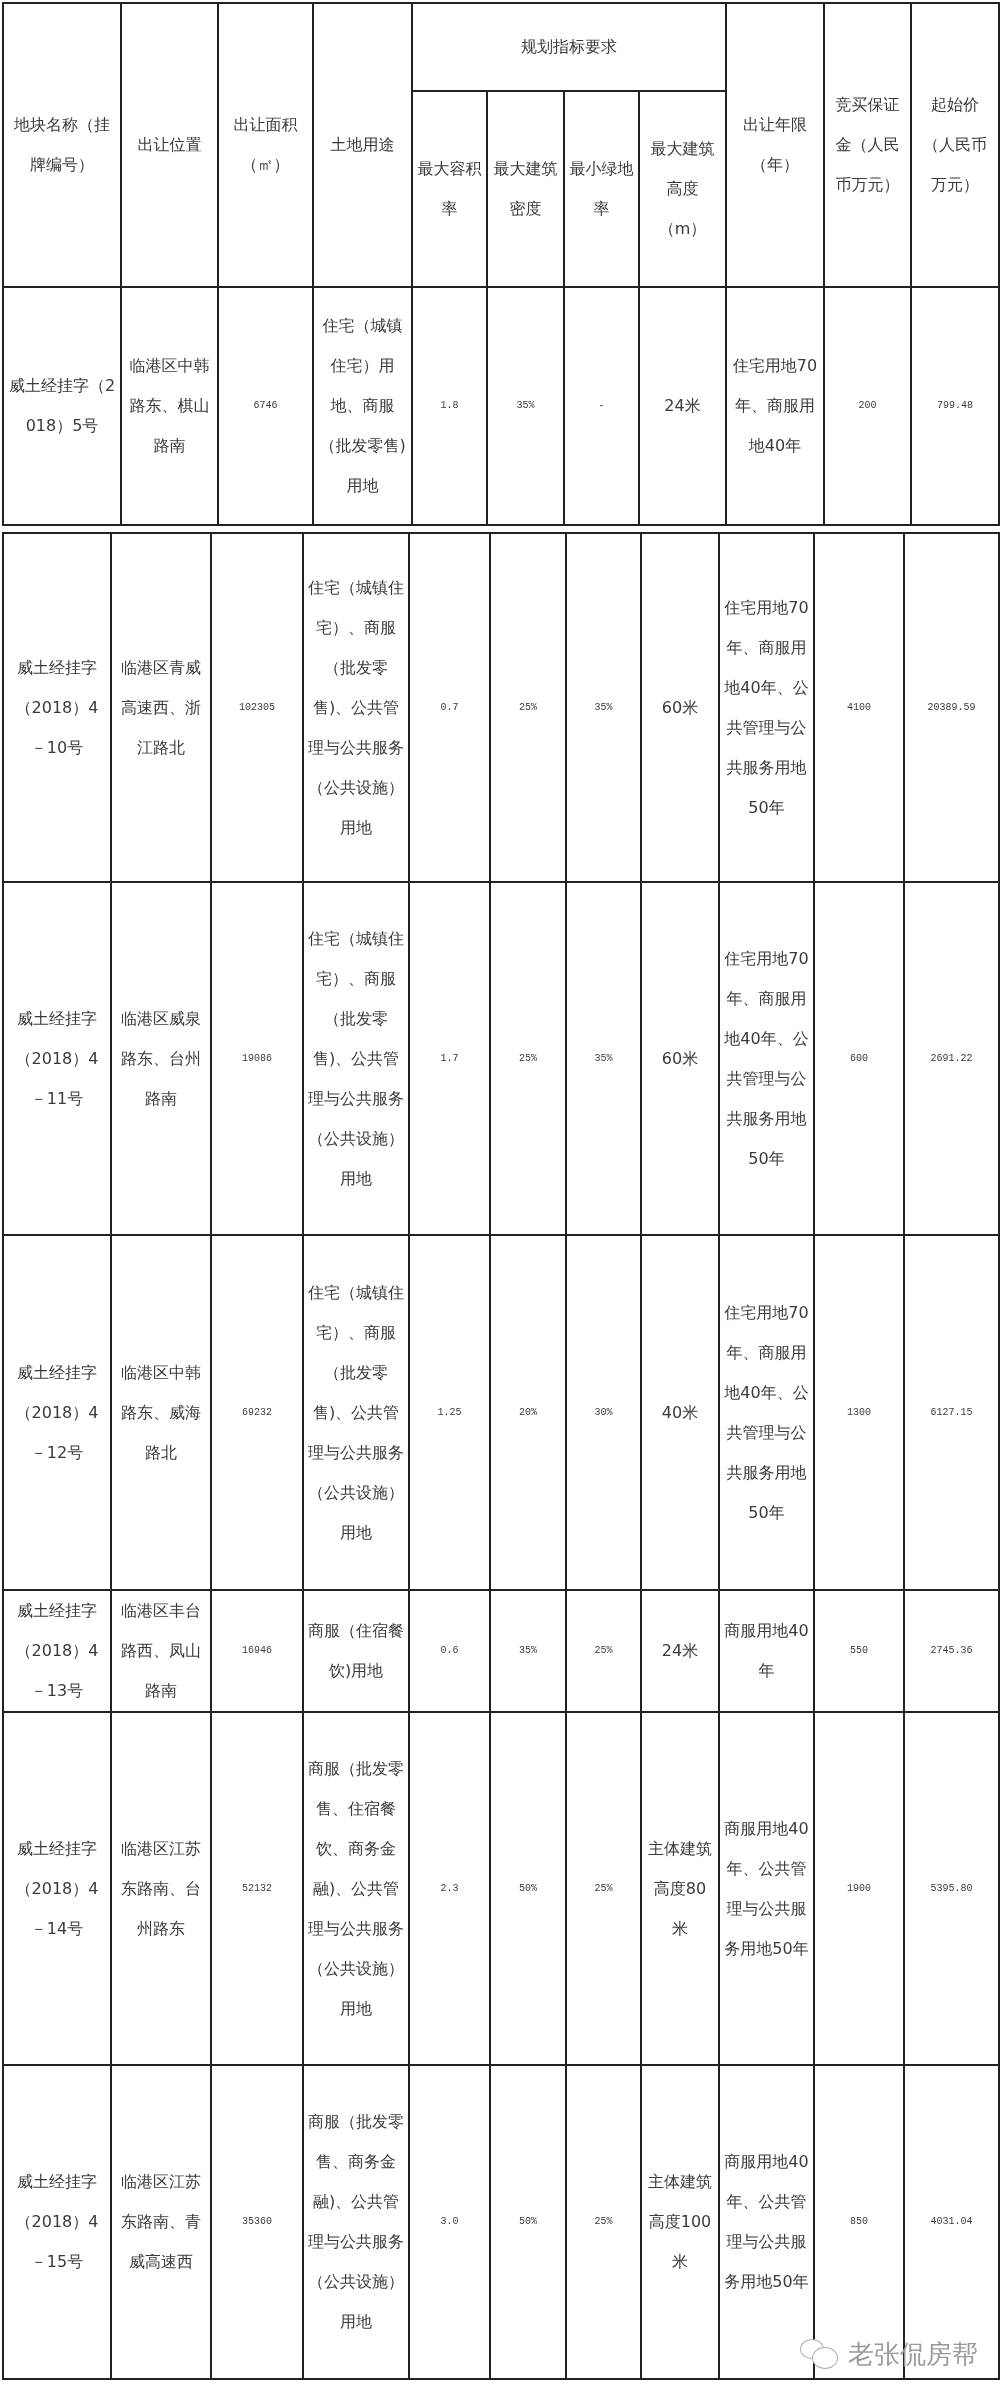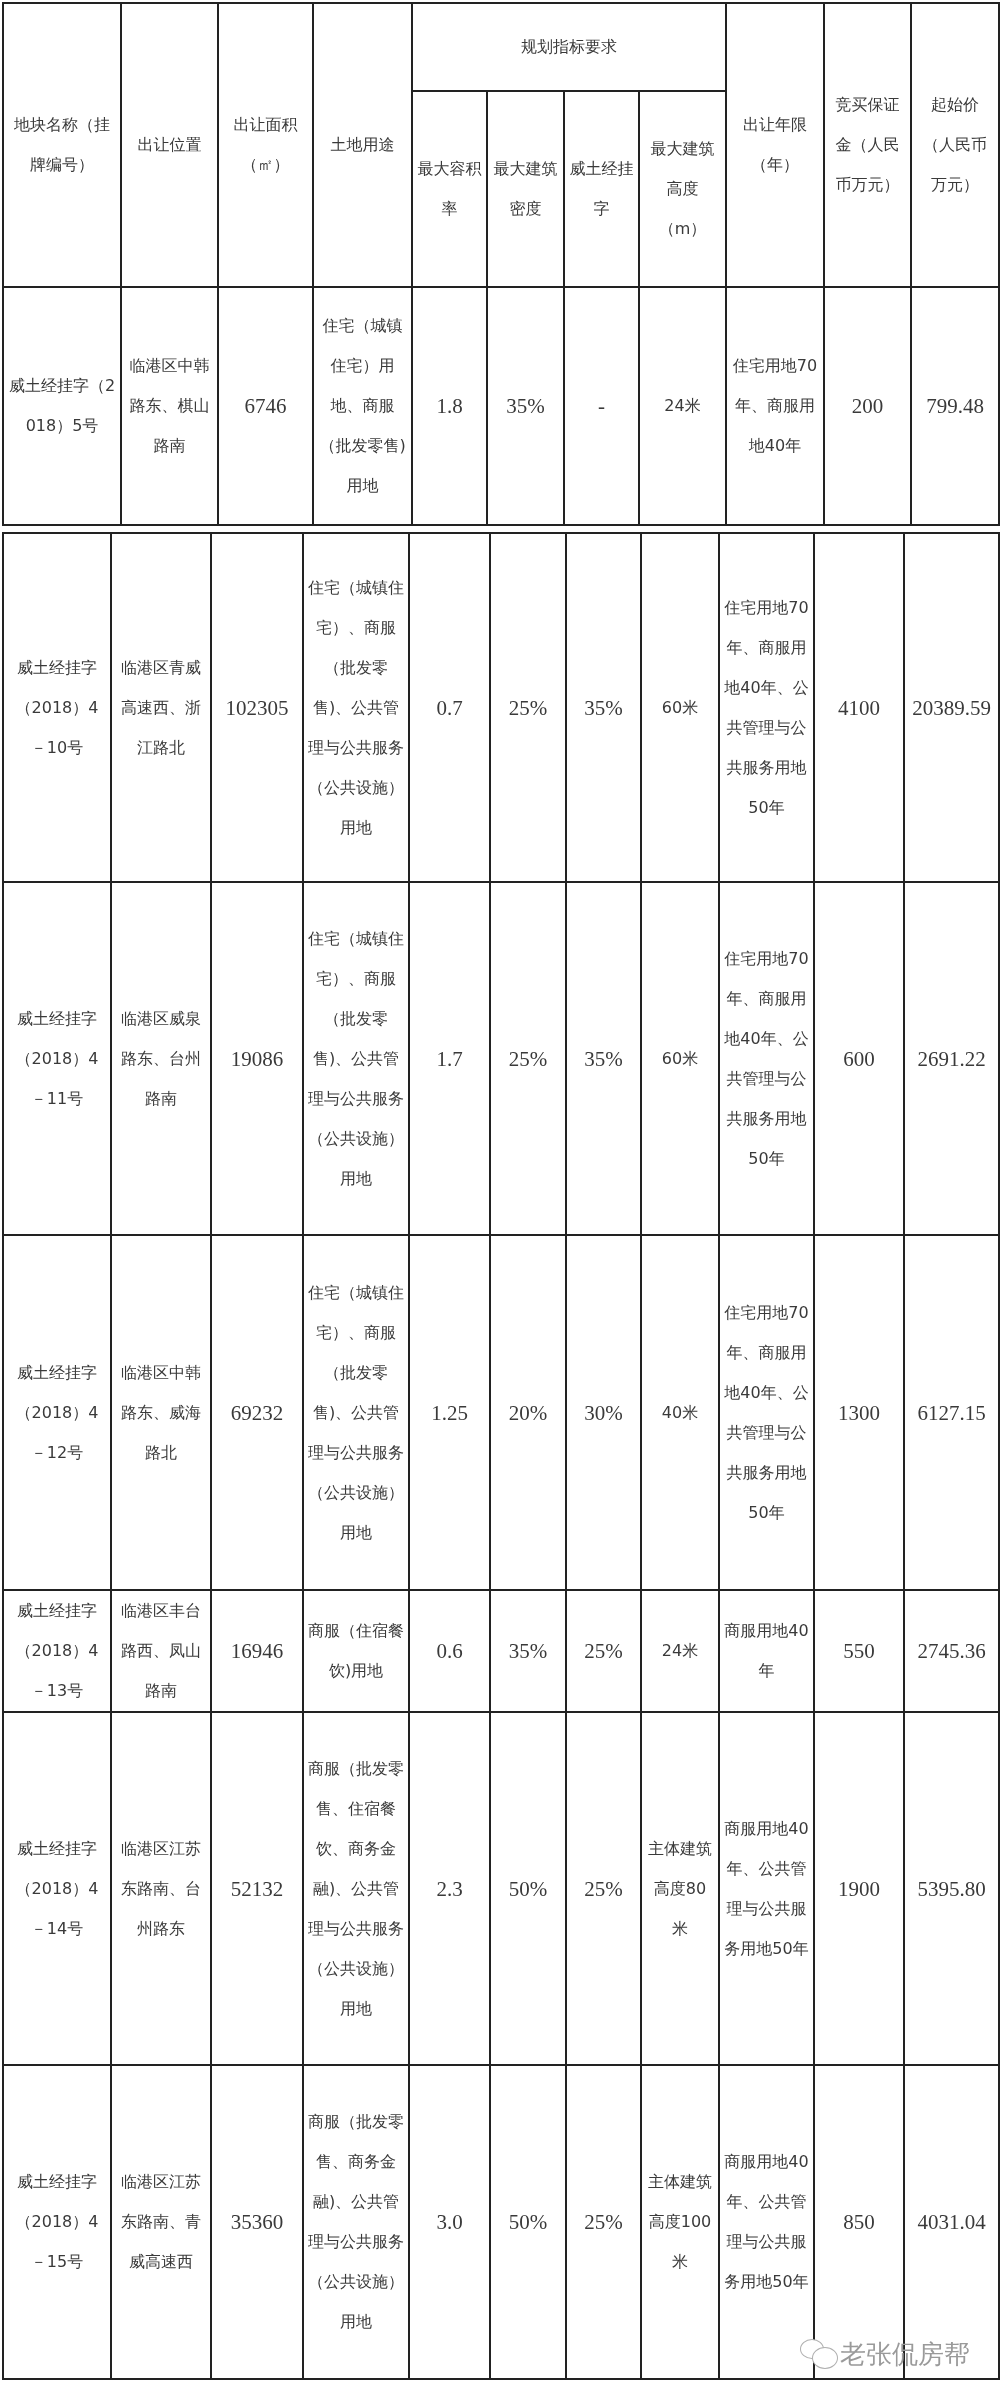--- a/index.html
+++ b/index.html
@@ -1,26 +1,26 @@
 <!DOCTYPE html>
 <html><head>
 <meta charset="utf-8">
 <style>
   html, body { margin: 0; padding: 0; background: #ffffff; }
   body { width: 1000px; height: 2407px; position: relative; overflow: hidden;
          font-family: "DejaVu Sans", "Liberation Sans", sans-serif; color: #333; }
   table { border-collapse: collapse; table-layout: fixed; position: absolute; left: 2px; }
   td { border: 2px solid #222; text-align: center; vertical-align: middle;
        font-size: 16px; line-height: 40px; padding: 0 4px; word-break: break-all; color: #3a3a3a; }
-  .num { font-family: Liberation Serif, serif; font-size: 21px; text-align: center; }
+  .num { font-family: Liberation Mono, monospace; font-size: 10px; text-align: center; }
   #t1 { top: 2px; width: 996px; }
   #t2 { top: 532px; width: 996px; }
   .hdr td { line-height: 40px; border-radius: 7px; }
   .watermark { position: absolute; left: 800px; top: 2337px; display: flex; align-items: center;
-               color: #9a9a9a; font-size: 26px; font-family: "DejaVu Sans", sans-serif; }
+               gap: 8px; color: #9a9a9a; font-size: 26px; font-family: "DejaVu Sans", sans-serif; }
   .wm-icon { width: 40px; height: 32px; position: relative; }
   .wm-icon .b1, .wm-icon .b2 { position: absolute; border: 1.5px solid #b0b0b0; border-radius: 50%; background: #fff; }
   .wm-icon .b1 { left: 0; top: 0; width: 22px; height: 18px; }
   .wm-icon .b2 { left: 12px; top: 8px; width: 24px; height: 20px; }
 </style>
 </head>
 <body>
 
 <table id="t1">
   <colgroup>
@@ -43,21 +43,21 @@
     <td rowspan="2">出让面积（㎡）</td>
     <td rowspan="2">土地用途</td>
     <td colspan="4">规划指标要求</td>
     <td rowspan="2">出让年限（年）</td>
     <td rowspan="2">竞买保证金（人民币万元）</td>
     <td rowspan="2">起始价（人民币万元）</td>
   </tr>
   <tr class="hdr" style="height:196px">
     <td>最大容积率</td>
     <td>最大建筑密度</td>
-    <td>威土经挂字</td>
+    <td>最小绿地率</td>
     <td>最大建筑高度（m）</td>
   </tr>
   <tr style="height:238px">
     <td>威土经挂字（2018）5号</td>
     <td>临港区中韩路东、棋山路南</td>
     <td class="num">6746</td>
     <td>住宅（城镇住宅）用地、商服（批发零售)用地</td>
     <td class="num">1.8</td>
     <td class="num">35%</td>
     <td class="num">-</td>

